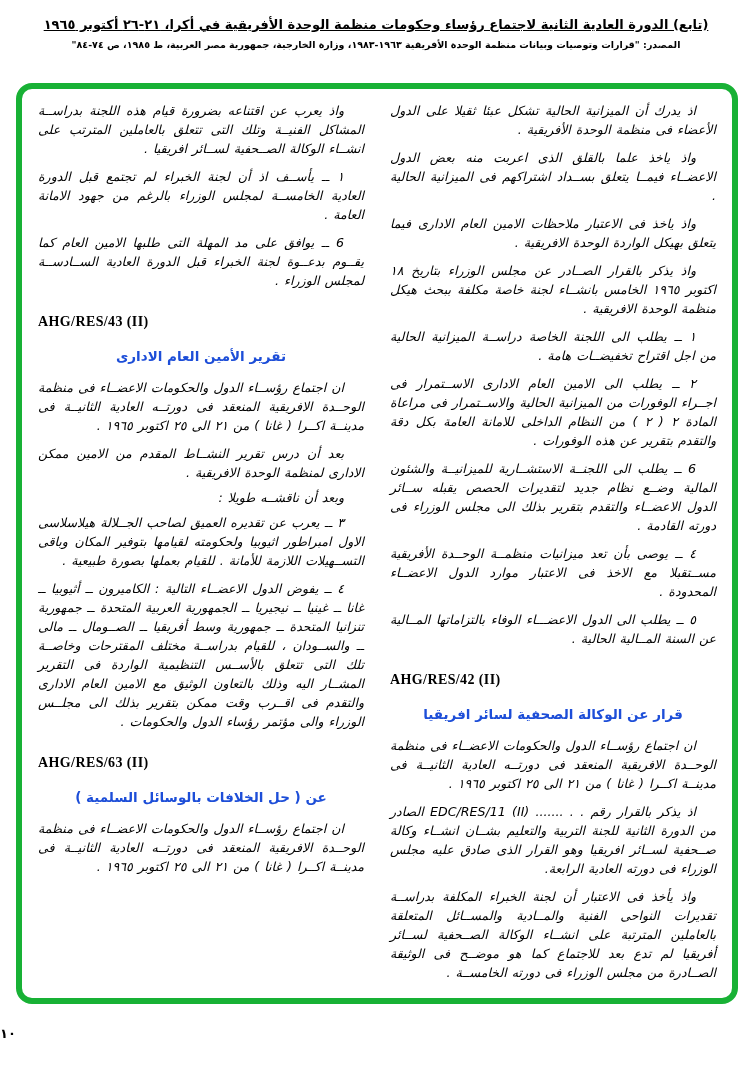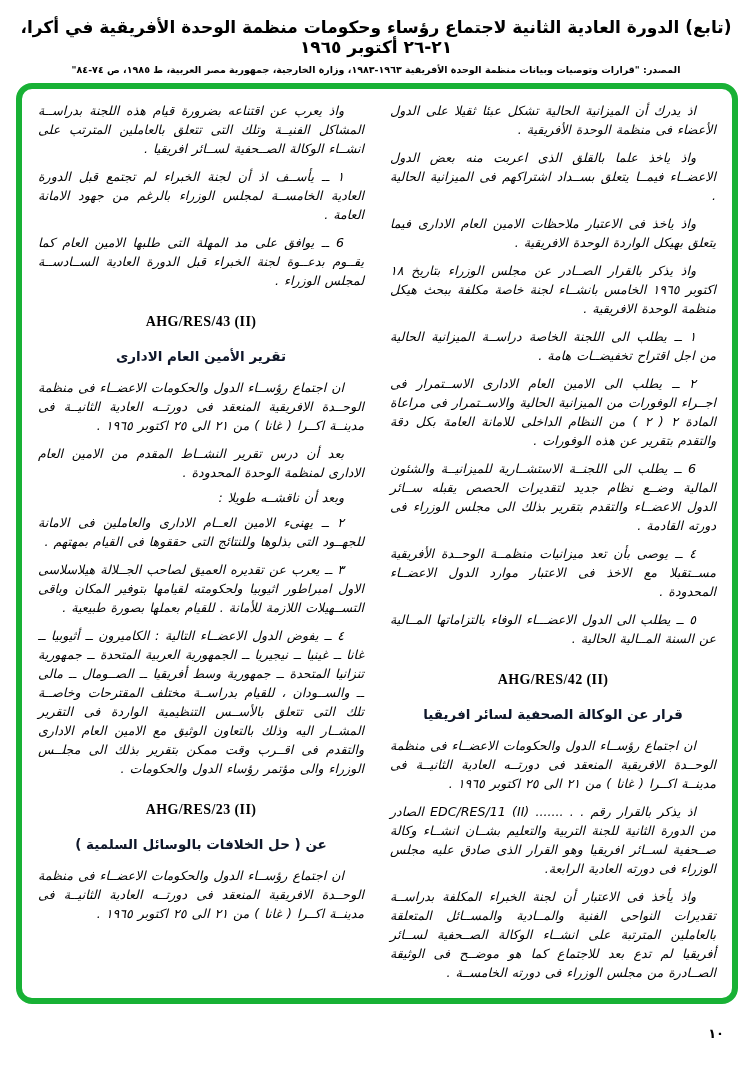--- a/index.html
+++ b/index.html
@@ -8,23 +8,24 @@
     background:#ffffff;
     position:relative;
     font-family:"DejaVu Sans", sans-serif;
     color:#111;
   }
   .header { padding-top:17px; }
   .header-title {
     direction:rtl;
     text-align:center;
     font-weight:bold;
-    font-size:17px;
+    font-size:13px;
     letter-spacing:0;
     color:#000;
+    text-decoration:underline;
   }
   .header-source {
     direction:rtl;
     text-align:center;
     font-weight:bold;
     font-size:9.5px;
     margin-top:7px;
     color:#000;
   }
   .content-box {
@@ -52,42 +53,42 @@
     line-height:19px;
     margin:0 0 9px 0;
     text-indent:20px;
     word-spacing:1px;
     color:#000;
     font-style:italic;
   }
   .para.tight { margin-bottom:6px; }
   .res-code {
     direction:ltr;
-    text-align:center;
+    text-align:left;
     font-family:"Liberation Serif", serif;
     font-weight:bold;
     font-size:14px;
     letter-spacing:0.4px;
     margin:24px 0 18px 0;
     color:#000;
   }
   .sec-heading {
     direction:rtl;
     text-align:center;
     font-weight:bold;
     font-size:13.5px;
     margin:0 0 14px 0;
-    color:#0f172a;
+    color:#1d4ed8;
   }
   .page-number {
     position:absolute;
     top:1026px;
     left:0;
     width:724px;
-    text-align:right;
+    text-align:left;
     font-size:13px;
     font-weight:bold;
     color:#000;
   }
 </style>
 </head>
 <body>
 
 <div class="header">
   <div class="header-title">(تابع) الدورة العادية الثانية لاجتماع رؤساء وحكومات منظمة الوحدة الأفريقية في أكرا، ٢١-٢٦ أكتوبر ١٩٦٥</div>
@@ -114,26 +115,25 @@
       <p class="para">واذ يأخذ فى الاعتبار أن لجنة الخبراء المكلفة بدراســة تقديرات النواحى الفنية والمــادية والمســائل المتعلقة بالعاملين المترتبة على انشــاء الوكالة الصــحفية لســائر أفريقيا لم تدع بعد للاجتماع كما هو موضــح فى الوثيقة الصــادرة من مجلس الوزراء فى دورته الخامســة .</p>
     </div>
 
     <div class="col">
       <p class="para">واذ يعرب عن اقتناعه بضرورة قيام هذه اللجنة بدراســة المشاكل الفنيــة وتلك التى تتعلق بالعاملين المترتب على انشــاء الوكالة الصــحفية لســائر افريقيا .</p>
       <p class="para">١ ــ يأســف اذ أن لجنة الخبراء لم تجتمع قبل الدورة العادية الخامســة لمجلس الوزراء بالرغم من جهود الامانة العامة .</p>
       <p class="para">6 ــ يوافق على مد المهلة التى طلبها الامين العام كما يقــوم بدعــوة لجنة الخبراء قبل الدورة العادية الســادســة لمجلس الوزراء .</p>
       <div class="res-code">AHG/RES/43 (II)</div>
       <div class="sec-heading">تقرير الأمين العام الادارى</div>
       <p class="para">ان اجتماع رؤســاء الدول والحكومات الاعضــاء فى منظمة الوحــدة الافريقية المنعقد فى دورتــه العادية الثانيــة فى مدينــة اكــرا ( غانا ) من ٢١ الى ٢٥ اكتوبر ١٩٦٥ .</p>
-      <p class="para tight">بعد أن درس تقرير النشــاط المقدم من الامين العام الادارى لمنظمة الوحدة المحدودة .</p>
+      <p class="para tight">بعد أن درس تقرير النشــاط المقدم من الامين ممكن الادارى لمنظمة الوحدة الافريقية .</p>
       <p class="para tight">وبعد أن ناقشــه طويلا :</p>
-      <p class="para">٢ ــ يهنىء الامين العــام الادارى والعاملين فى الامانة للجهــود التى بذلوها وللنتائج التى حققوها فى القيام بمهتهم .</p>
       <p class="para">٣ ــ يعرب عن تقديره العميق لصاحب الجــلالة هيلاسلاسى الاول امبراطور اثيوبيا ولحكومته لقيامها بتوفير المكان وباقى التســهيلات اللازمة للأمانة . للقيام بعملها بصورة طبيعية .</p>
       <p class="para">٤ ــ يفوض الدول الاعضــاء التالية : الكاميرون ــ أثيوبيا ــ غانا ــ غينيا ــ نيجيريا ــ الجمهورية العربية المتحدة ــ جمهورية تنزانيا المتحدة ــ جمهورية وسط أفريقيا ــ الصــومال ــ مالى ــ والســودان ، للقيام بدراســة مختلف المقترحات وخاصــة تلك التى تتعلق بالأســس التنظيمية الواردة فى التقرير المشــار اليه وذلك بالتعاون الوثيق مع الامين العام الادارى والتقدم فى اقــرب وقت ممكن بتقرير بذلك الى مجلــس الوزراء والى مؤتمر رؤساء الدول والحكومات .</p>
-      <div class="res-code">AHG/RES/23 (II)</div>
+      <div class="res-code">AHG/RES/63 (II)</div>
       <div class="sec-heading">عن ( حل الخلافات بالوسائل السلمية )</div>
       <p class="para">ان اجتماع رؤســاء الدول والحكومات الاعضــاء فى منظمة الوحــدة الافريقية المنعقد فى دورتــه العادية الثانيــة فى مدينــة اكــرا ( غانا ) من ٢١ الى ٢٥ اكتوبر ١٩٦٥ .</p>
     </div>
 
   </div>
 </div>
 
 <div class="page-number">١٠</div>
 
 </body></html>

